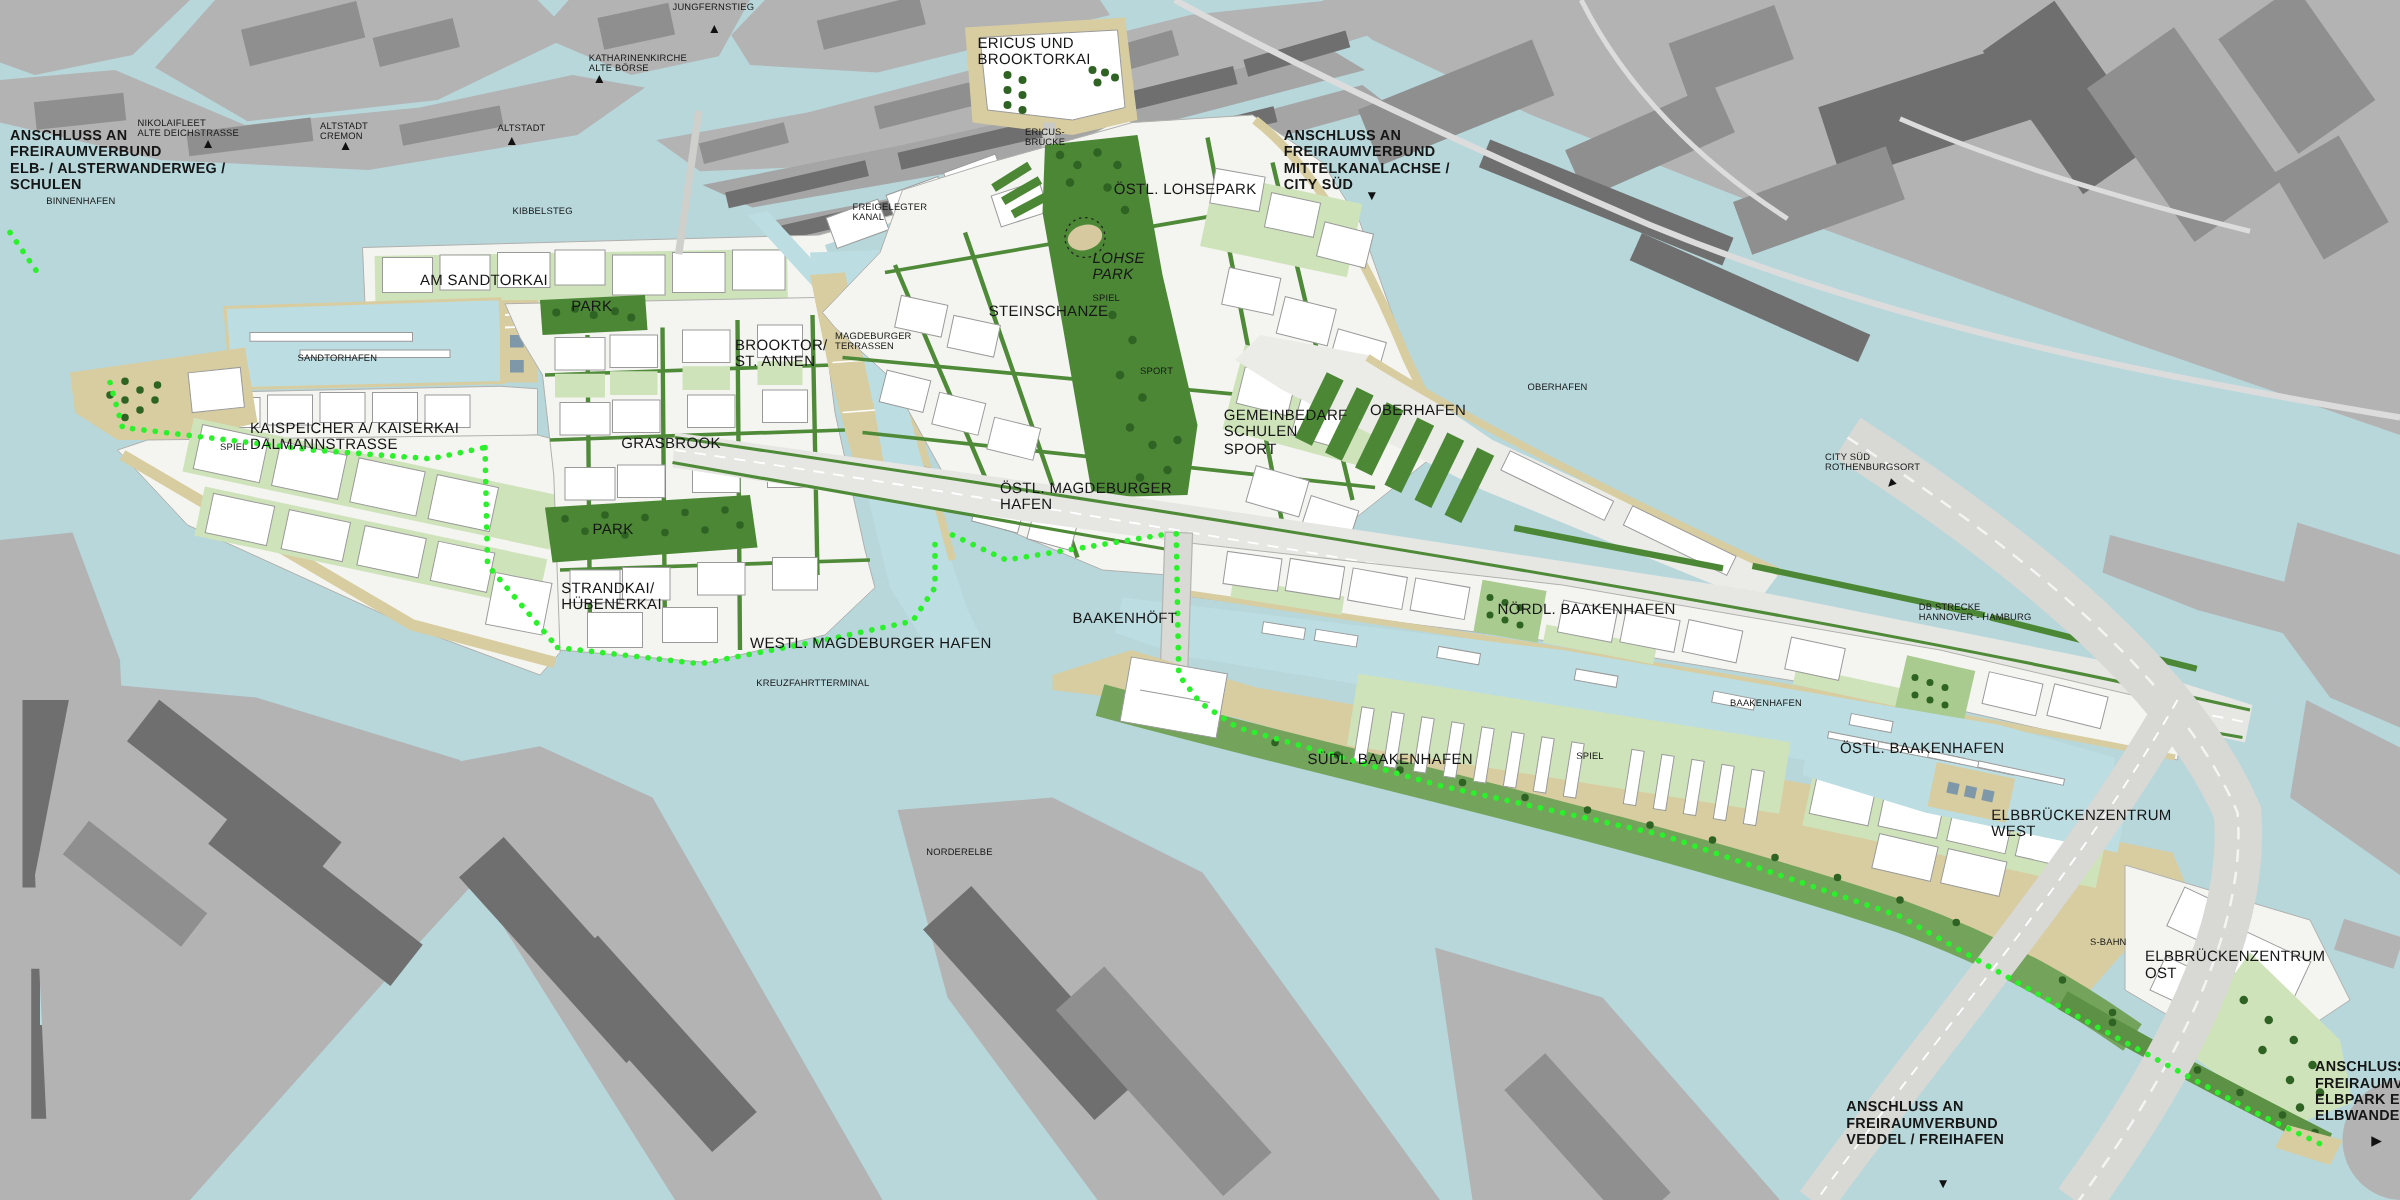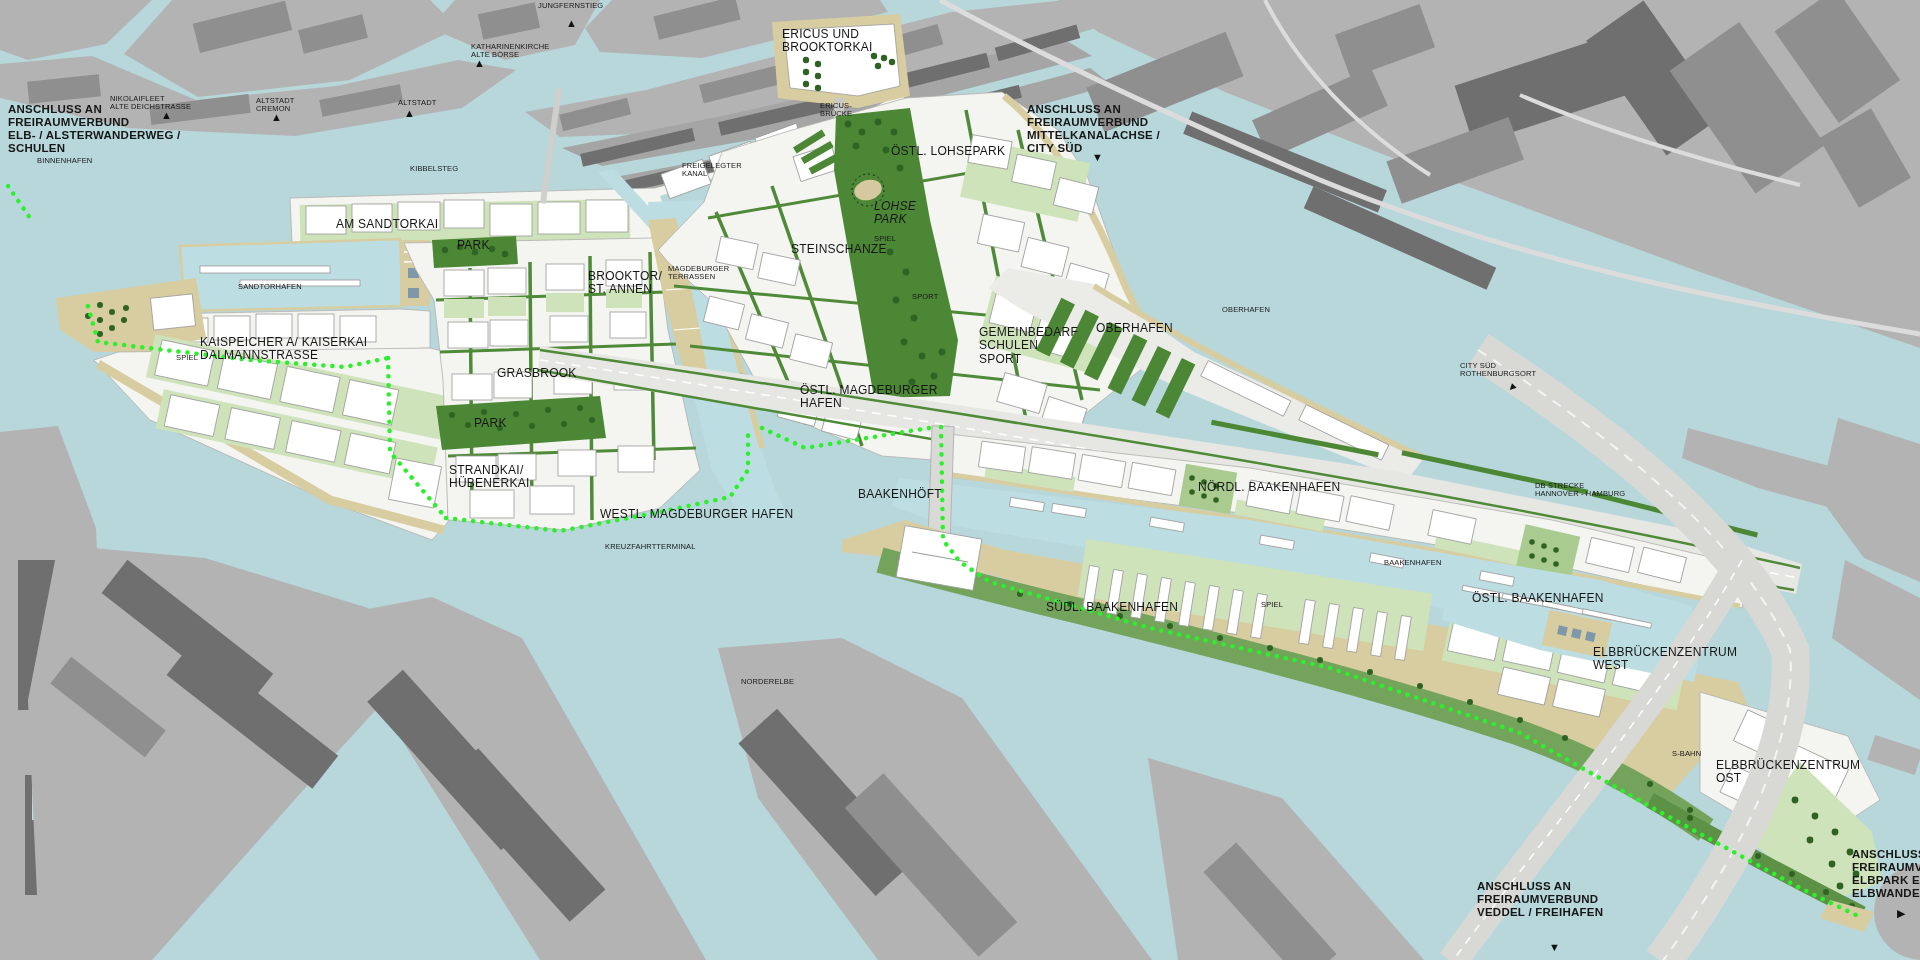--- a/index.html
+++ b/index.html
@@ -530,21 +530,21 @@
         <div>ÖSTL. LOHSEPARK</div>
       </div>
       <div class="lbl k-district" style="left: 874px; top: 200px; font-style: italic;">
         <div>LOHSE</div>
         <div>PARK</div>
       </div>
       <div class="lbl k-district" style="left: 200px; top: 336px;">
         <div>KAISPEICHER A/ KAISERKAI</div>
         <div>DALMANNSTRASSE</div>
       </div>
-      <div class="lbl k-district" style="left: 497px; top: 367px; text-align: center;">
+      <div class="lbl k-district" style="left: 497px; top: 348px; text-align: center;">
         <div>GRASBROOK</div>
       </div>
       <div class="lbl k-district" style="left: 474px; top: 417px;">
         <div>PARK</div>
       </div>
       <div class="lbl k-district" style="left: 449px; top: 464px;">
         <div>STRANDKAI/</div>
         <div>HÜBENERKAI</div>
       </div>
       <div class="lbl k-district" style="left: 600px; top: 508px;">

